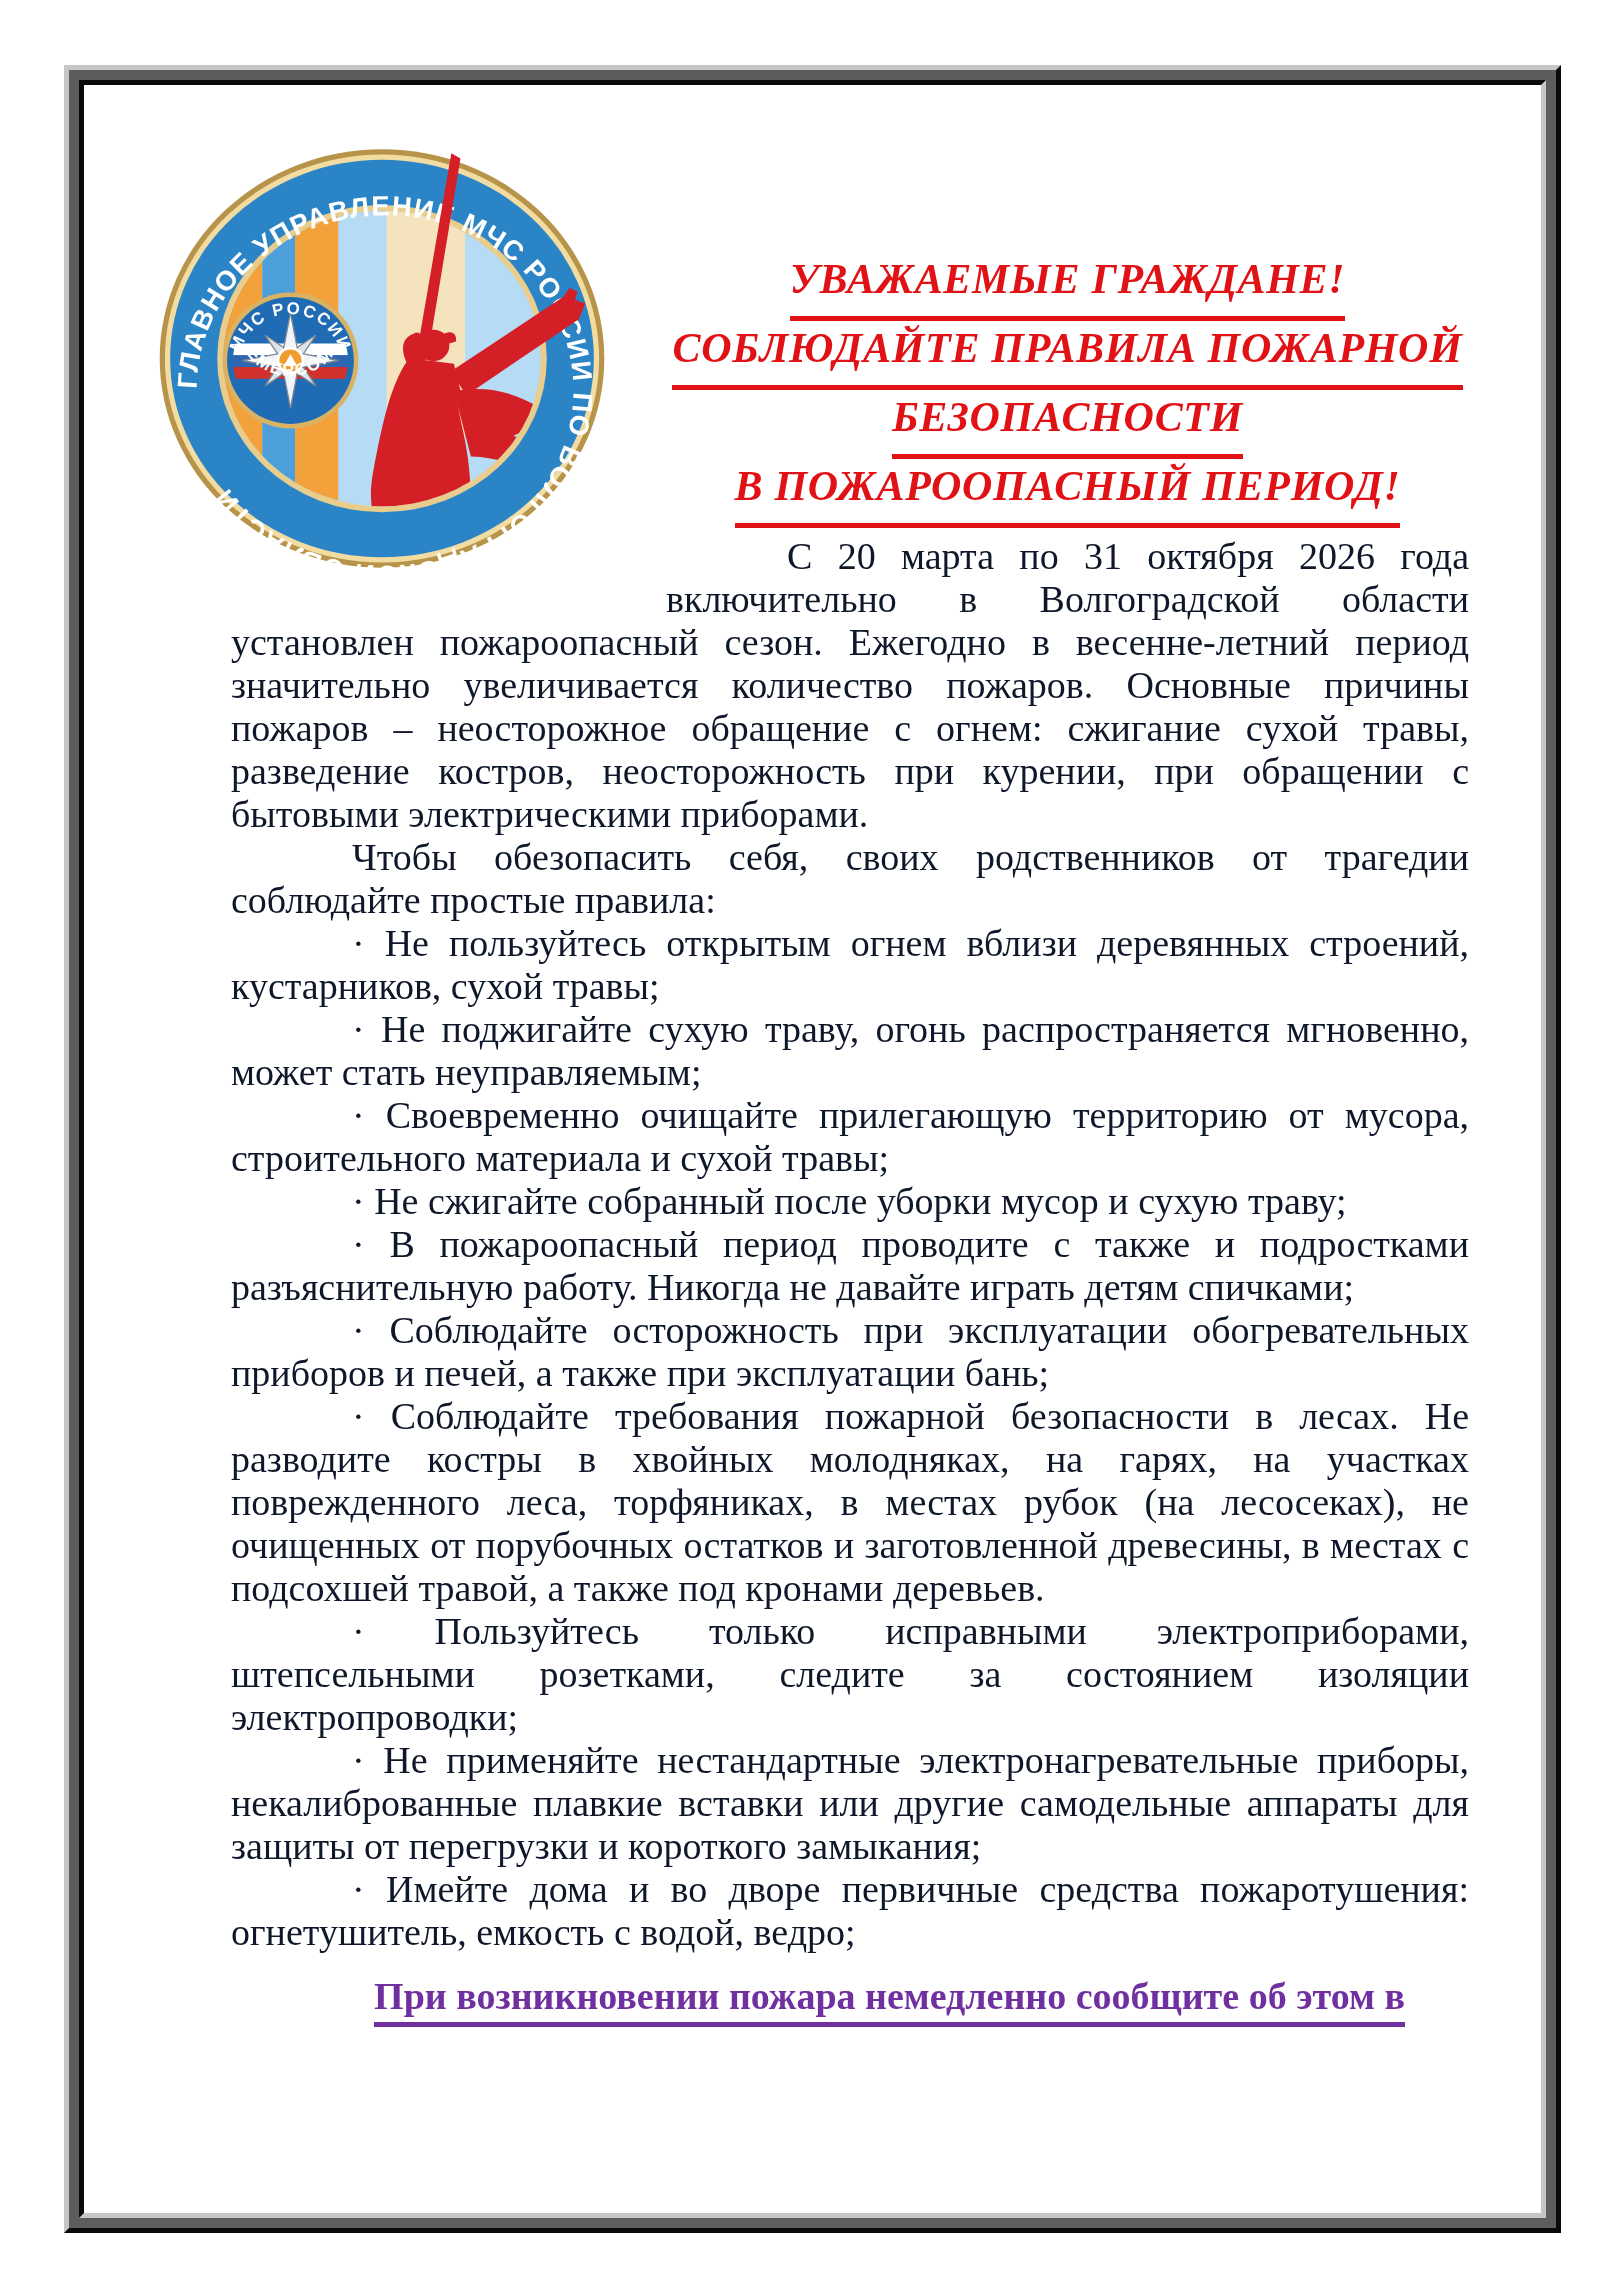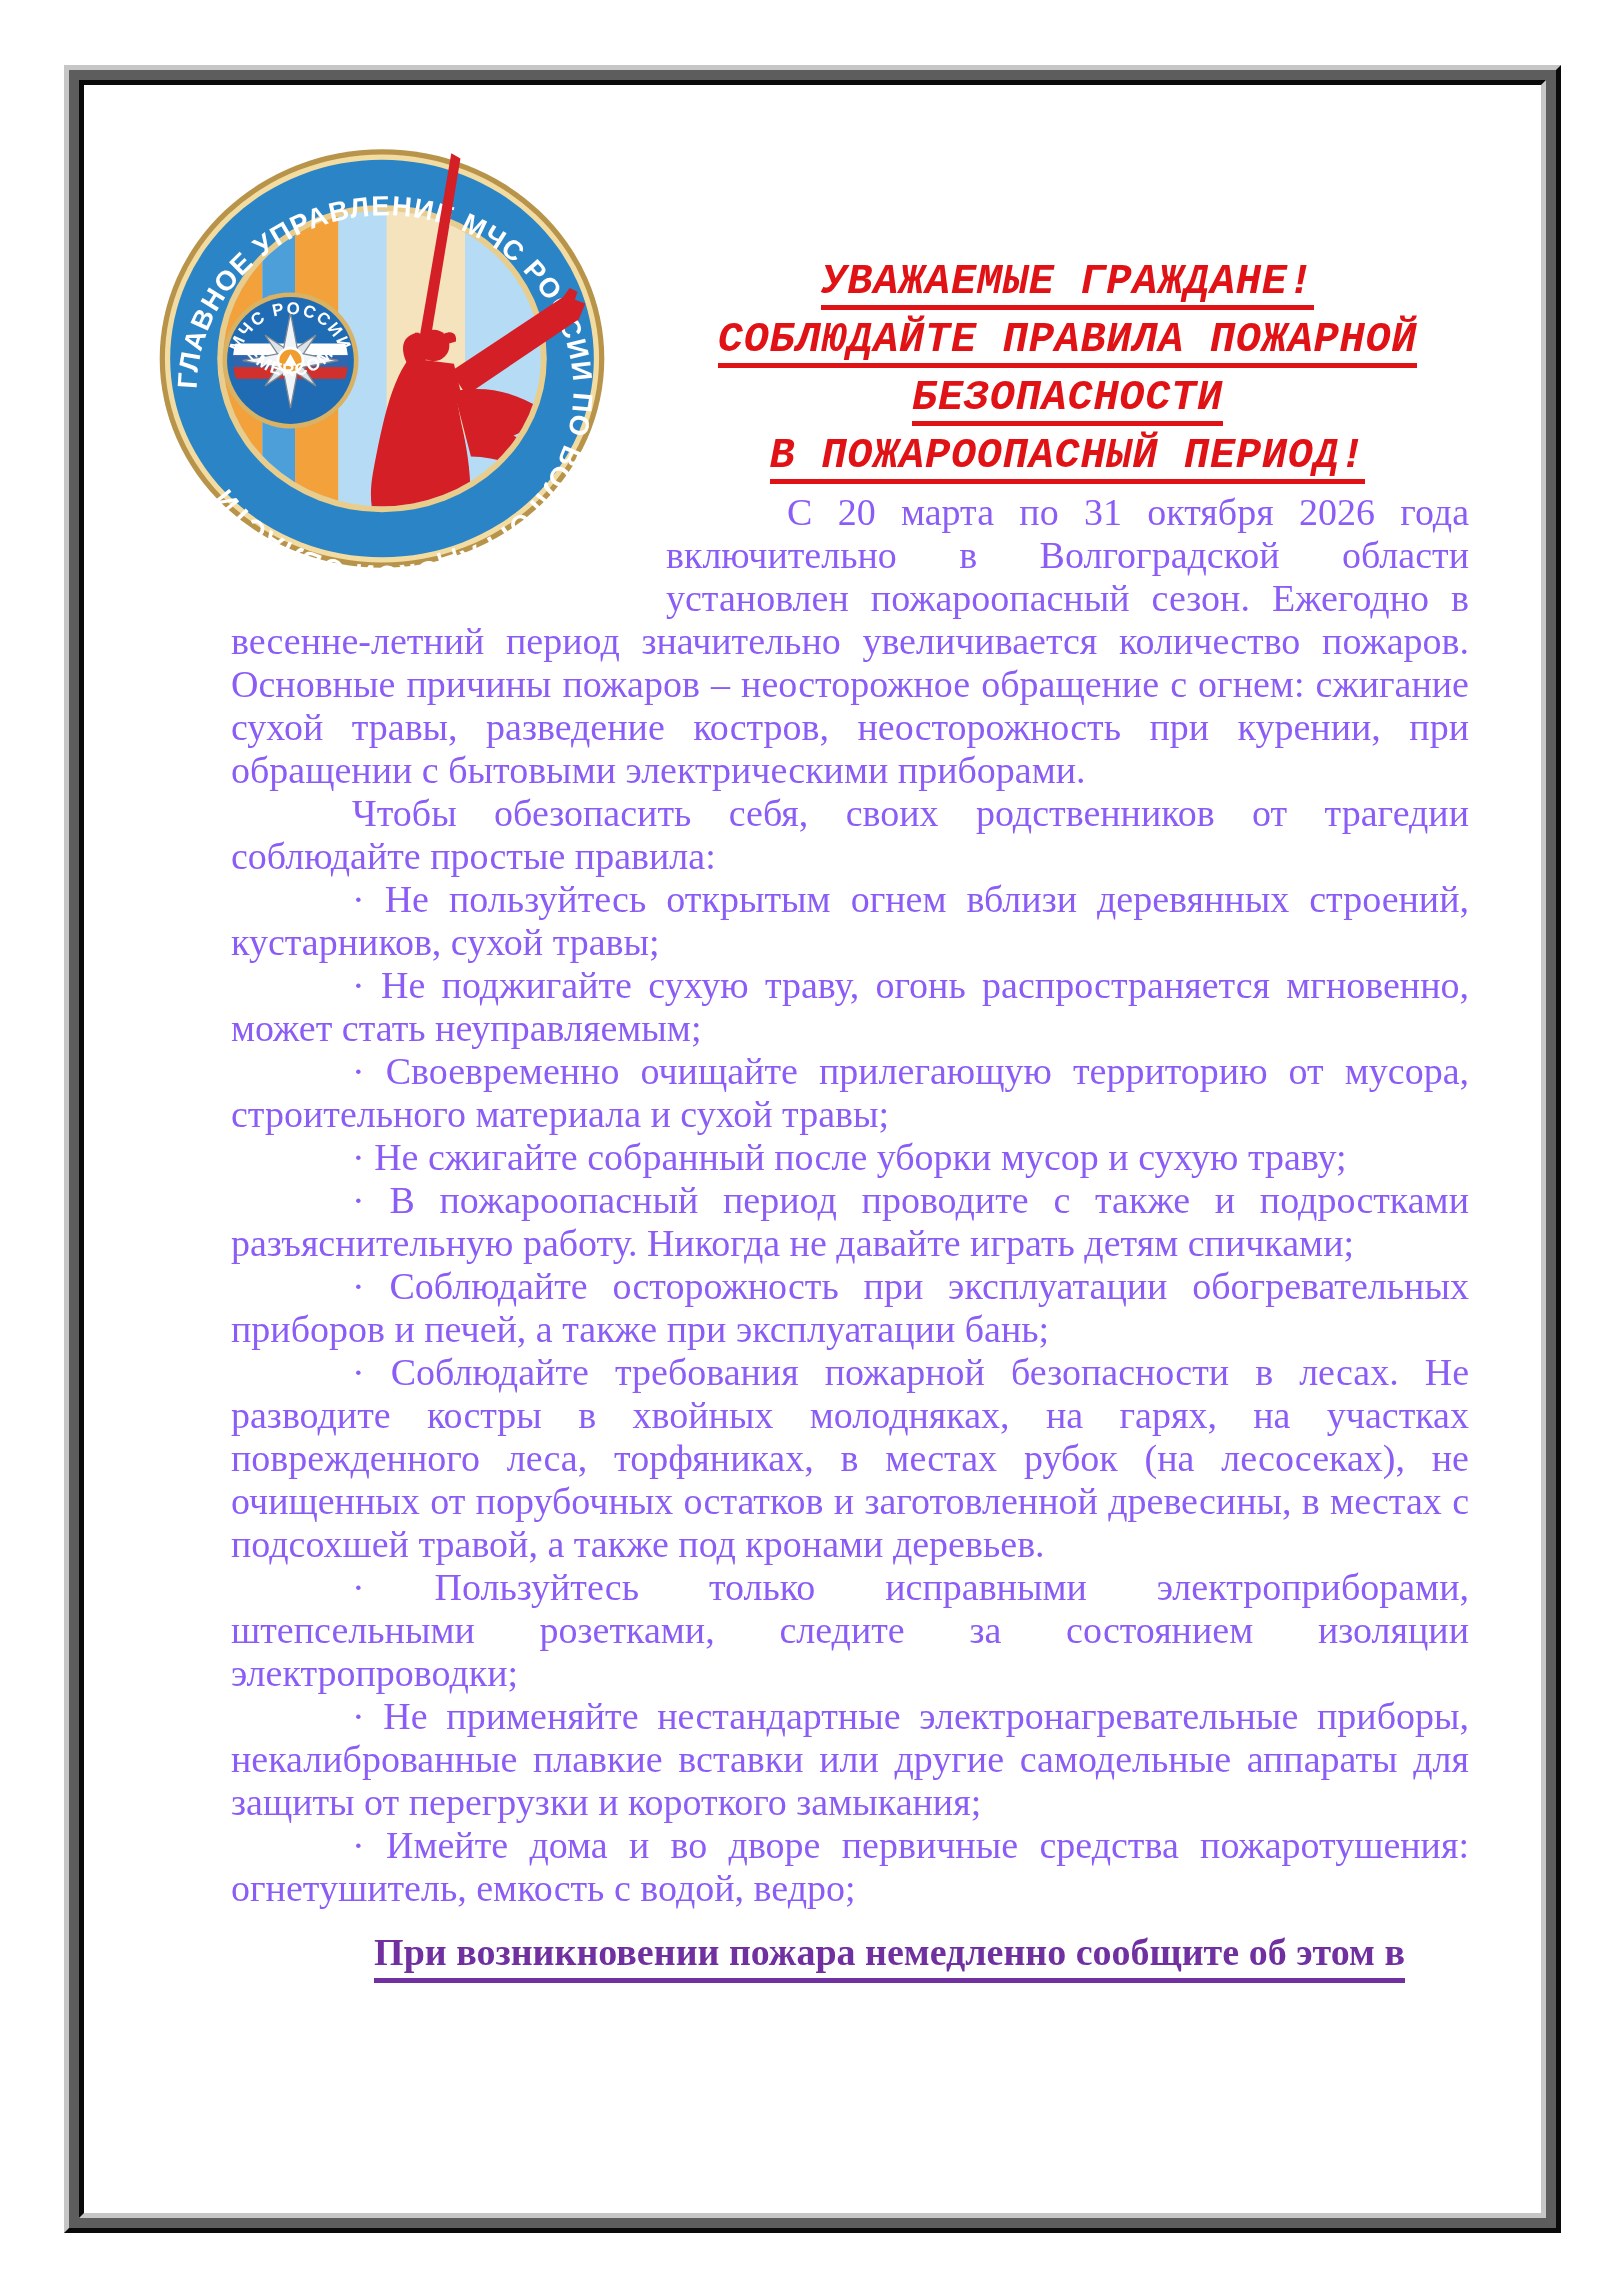--- a/index.html
+++ b/index.html
@@ -15,23 +15,23 @@
     border-top:5.2px solid #0a0a0a;border-left:5.2px solid #0a0a0a;
     border-bottom:5.2px solid #c6c6c6;border-right:5.2px solid #c6c6c6;}
   .page{width:100%;height:100%;box-sizing:border-box;padding:19.6px 72px 0 147px;overflow:hidden;}
 
   .logo-float{float:left;width:510px;height:458px;margin:43px 0 0 -75px;}
   .logo-svg{width:452px;height:425px;display:block;}
 
   .title{margin:147px 0 0 0;text-align:center;color:#e01215;
     font-style:italic;font-weight:bold;font-size:42px;line-height:55px;letter-spacing:0.7px;}
   .title-line{display:block;}
-  .tl{display:inline-block;line-height:46px;border-bottom:5.9px solid #e01215;padding-bottom:0;font-family:Liberation Mono, monospace;}
+  .tl{display:inline-block;line-height:46px;border-bottom:5.9px solid #e01215;padding-bottom:14px;}
 
-  .body-p{margin:0;font-size:38px;line-height:43px;color:#8b5cf6;
+  .body-p{margin:0;font-size:38px;line-height:43px;color:#0f172a;
     text-align:justify;text-indent:121px;}
   .p-first{margin-top:7.9px;}
 
   .footer{margin-top:15.7px;text-align:center;color:#7030a0;font-weight:bold;
     font-size:38px;line-height:52px;}
   .fl{display:inline-block;line-height:42px;border-bottom:5.9px solid #7030a0;padding-bottom:5px;}
   .fl-indent{margin-left:79px;}
 </style>
 </head>
 <body>

